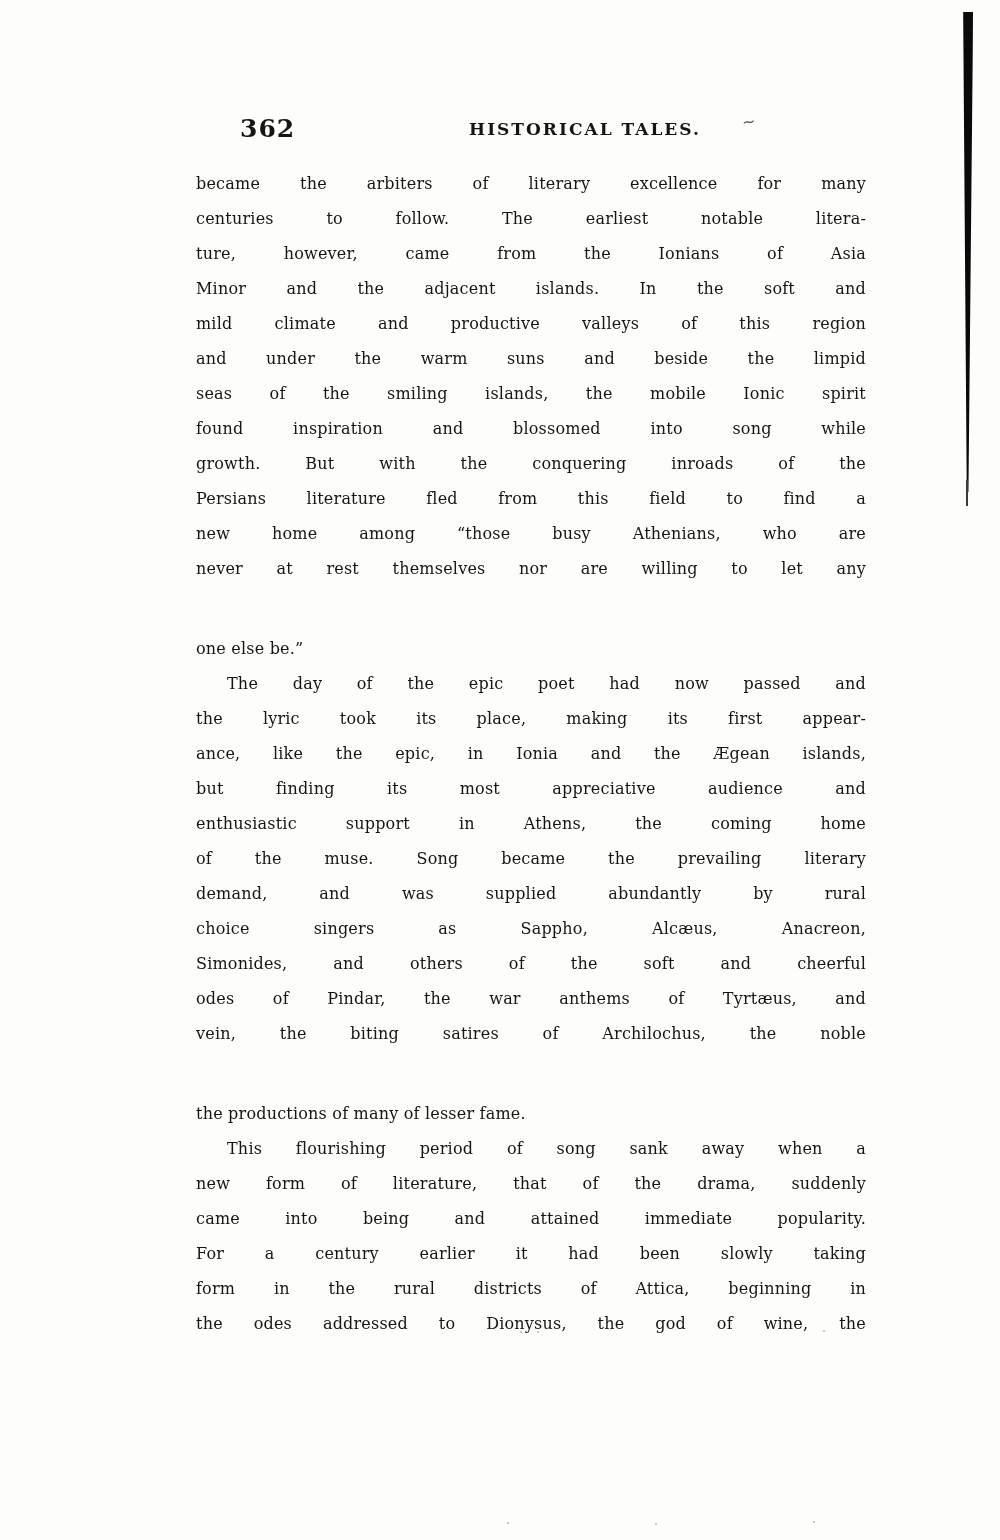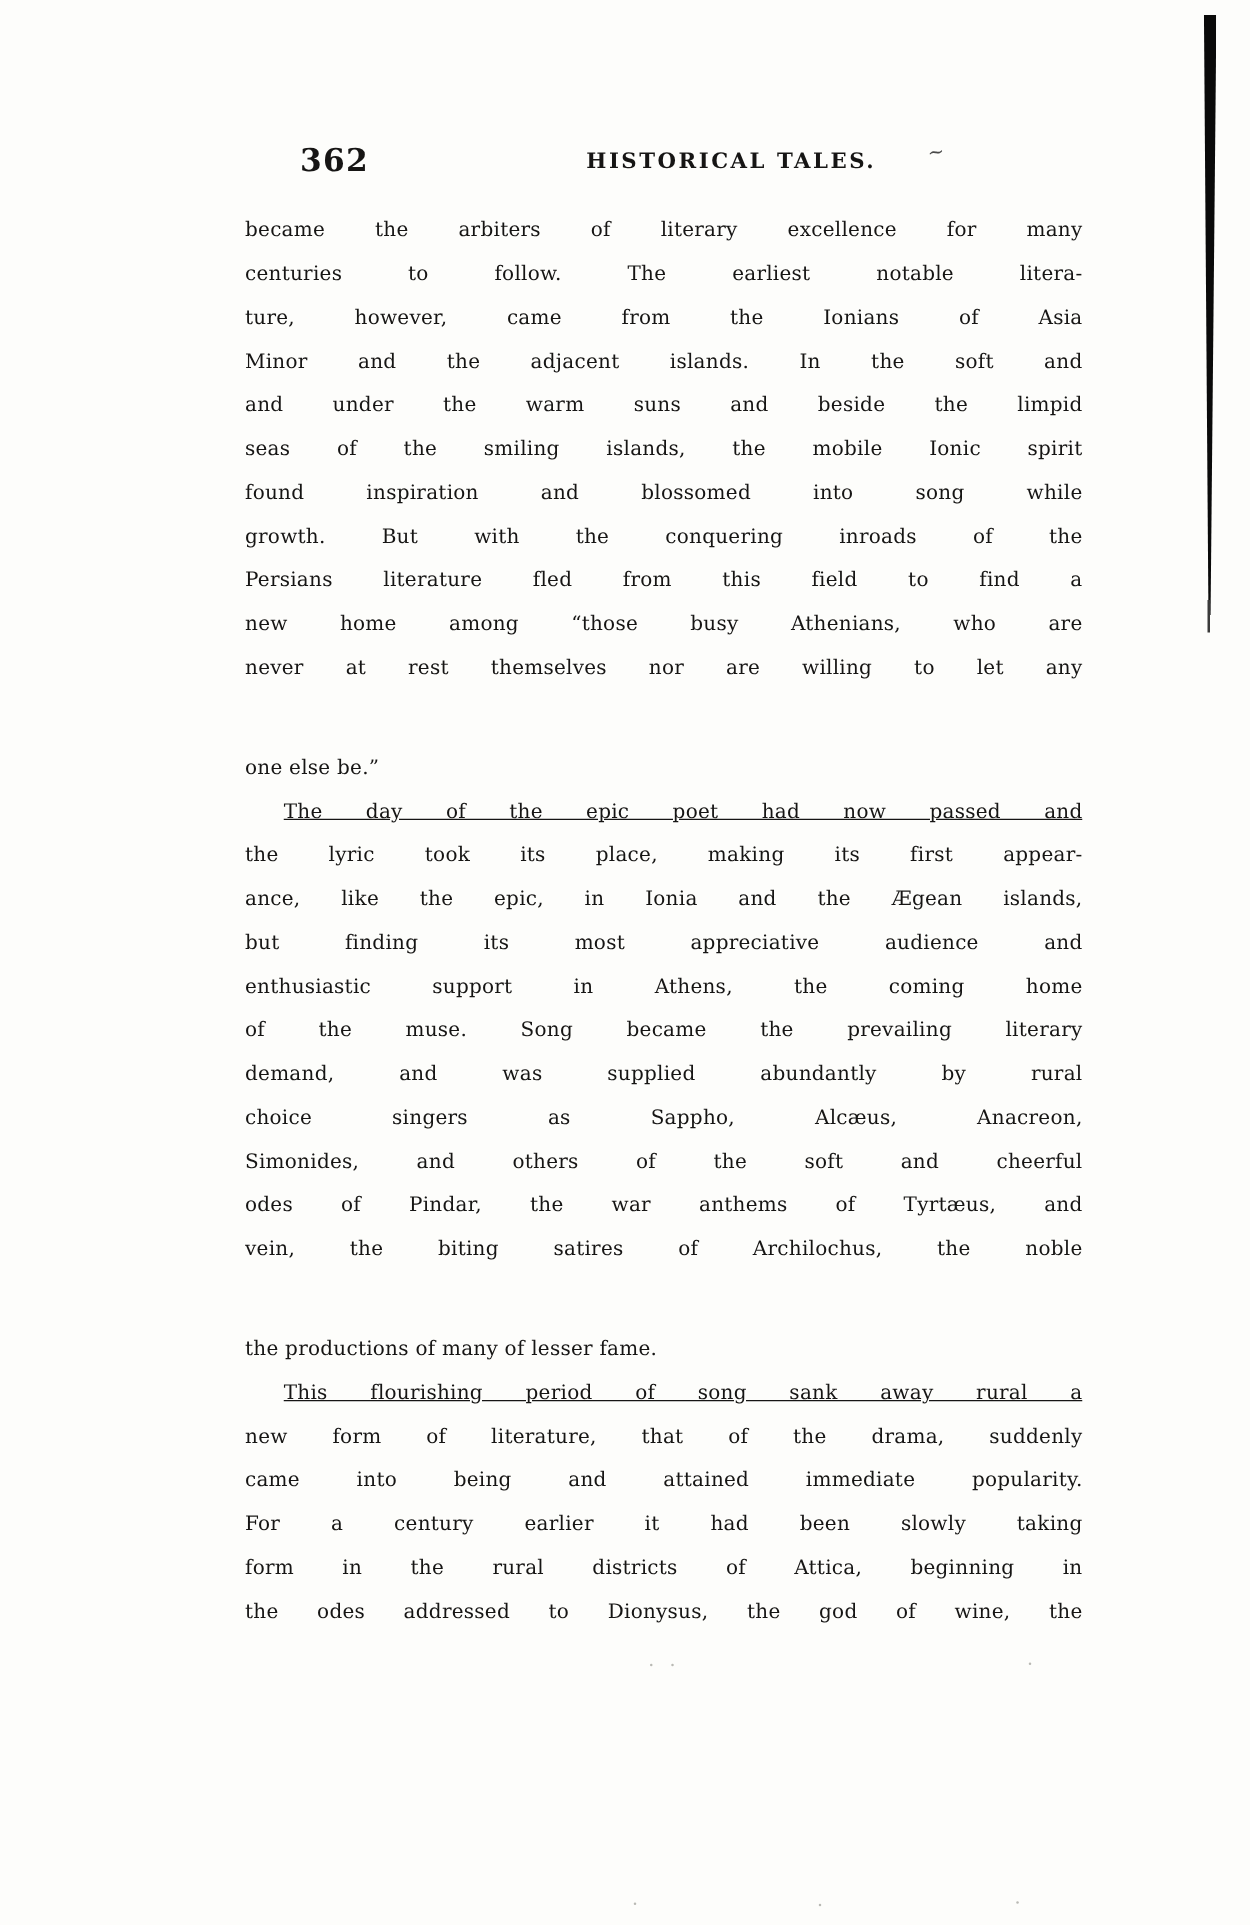--- a/index.html
+++ b/index.html
@@ -64,21 +64,20 @@
     letter-spacing: 0.2px;
     white-space: nowrap;
   }
   .line.last {
     text-align: left;
     text-align-last: left;
     margin-top: 45px;
   }
   .line.indent {
     text-indent: 31px;
-    text-decoration: underline;
   }
   .scan-bar {
     position: absolute;
     left: 961px;
     top: 12px;
     width: 12px;
     height: 480px;
     background: #0a0a0a;
     clip-path: polygon(18% 0%, 100% 0%, 98% 8%, 62% 100%, 48% 100%);
   }
@@ -122,41 +121,42 @@
     <span class="page-number">362</span>
     <span class="running-title">HISTORICAL TALES.</span>
   </div>
 
   <div class="text-block">
 
   <div class="line">became the arbiters of literary excellence for many</div>
       <div class="line">centuries to follow.  The earliest notable litera-</div>
       <div class="line">ture, however, came from the Ionians of Asia</div>
       <div class="line">Minor and the adjacent islands.  In the soft and</div>
+      <div class="line">mild climate and productive valleys of this region</div>
       <div class="line">and under the warm suns and beside the limpid</div>
       <div class="line">seas of the smiling islands, the mobile Ionic spirit</div>
       <div class="line">found inspiration and blossomed into song while</div>
       <div class="line">growth.  But with the conquering inroads of the</div>
       <div class="line">Persians literature fled from this field to find a</div>
       <div class="line">new home among “those busy Athenians, who are</div>
       <div class="line">never at rest themselves nor are willing to let any</div>
       <div class="line last">one else be.”</div>
       <div class="line indent">The day of the epic poet had now passed and</div>
       <div class="line">the lyric took its place, making its first appear-</div>
       <div class="line">ance, like the epic, in Ionia and the Ægean islands,</div>
       <div class="line">but finding its most appreciative audience and</div>
       <div class="line">enthusiastic support in Athens, the coming home</div>
       <div class="line">of the muse.  Song became the prevailing literary</div>
       <div class="line">demand, and was supplied abundantly by rural</div>
       <div class="line">choice singers as Sappho, Alcæus, Anacreon,</div>
       <div class="line">Simonides, and others of the soft and cheerful</div>
       <div class="line">odes of Pindar, the war anthems of Tyrtæus, and</div>
       <div class="line">vein, the biting satires of Archilochus, the noble</div>
       <div class="line last">the productions of many of lesser fame.</div>
-      <div class="line indent">This flourishing period of song sank away rural a</div>
+      <div class="line indent">This flourishing period of song sank away when a</div>
       <div class="line">new form of literature, that of the drama, suddenly</div>
       <div class="line">came into being and attained immediate popularity.</div>
       <div class="line">For a century earlier it had been slowly taking</div>
       <div class="line">form in the rural districts of Attica, beginning in</div>
       <div class="line">the odes addressed to Dionysus, the god of wine, the</div>
     </div>
 
 </div>
 
 <span class="tilde-artifact">~</span>

